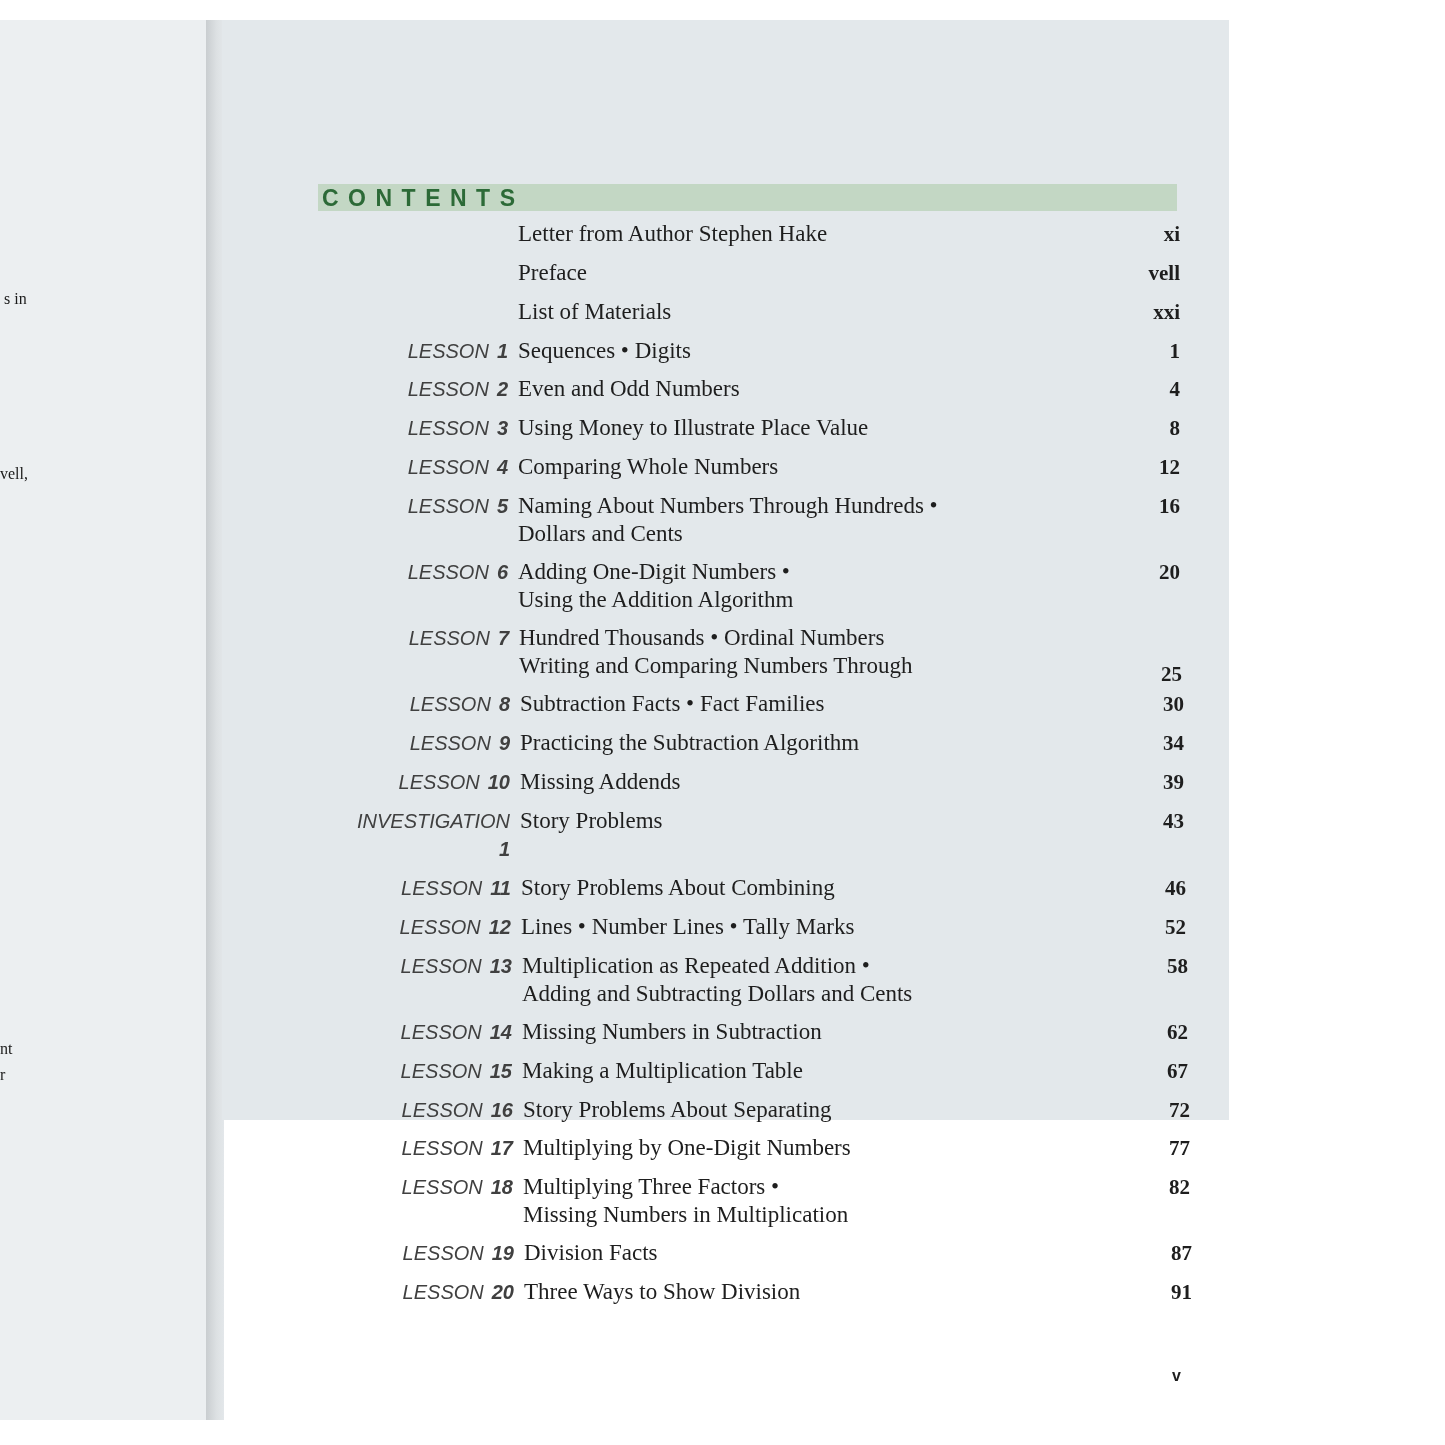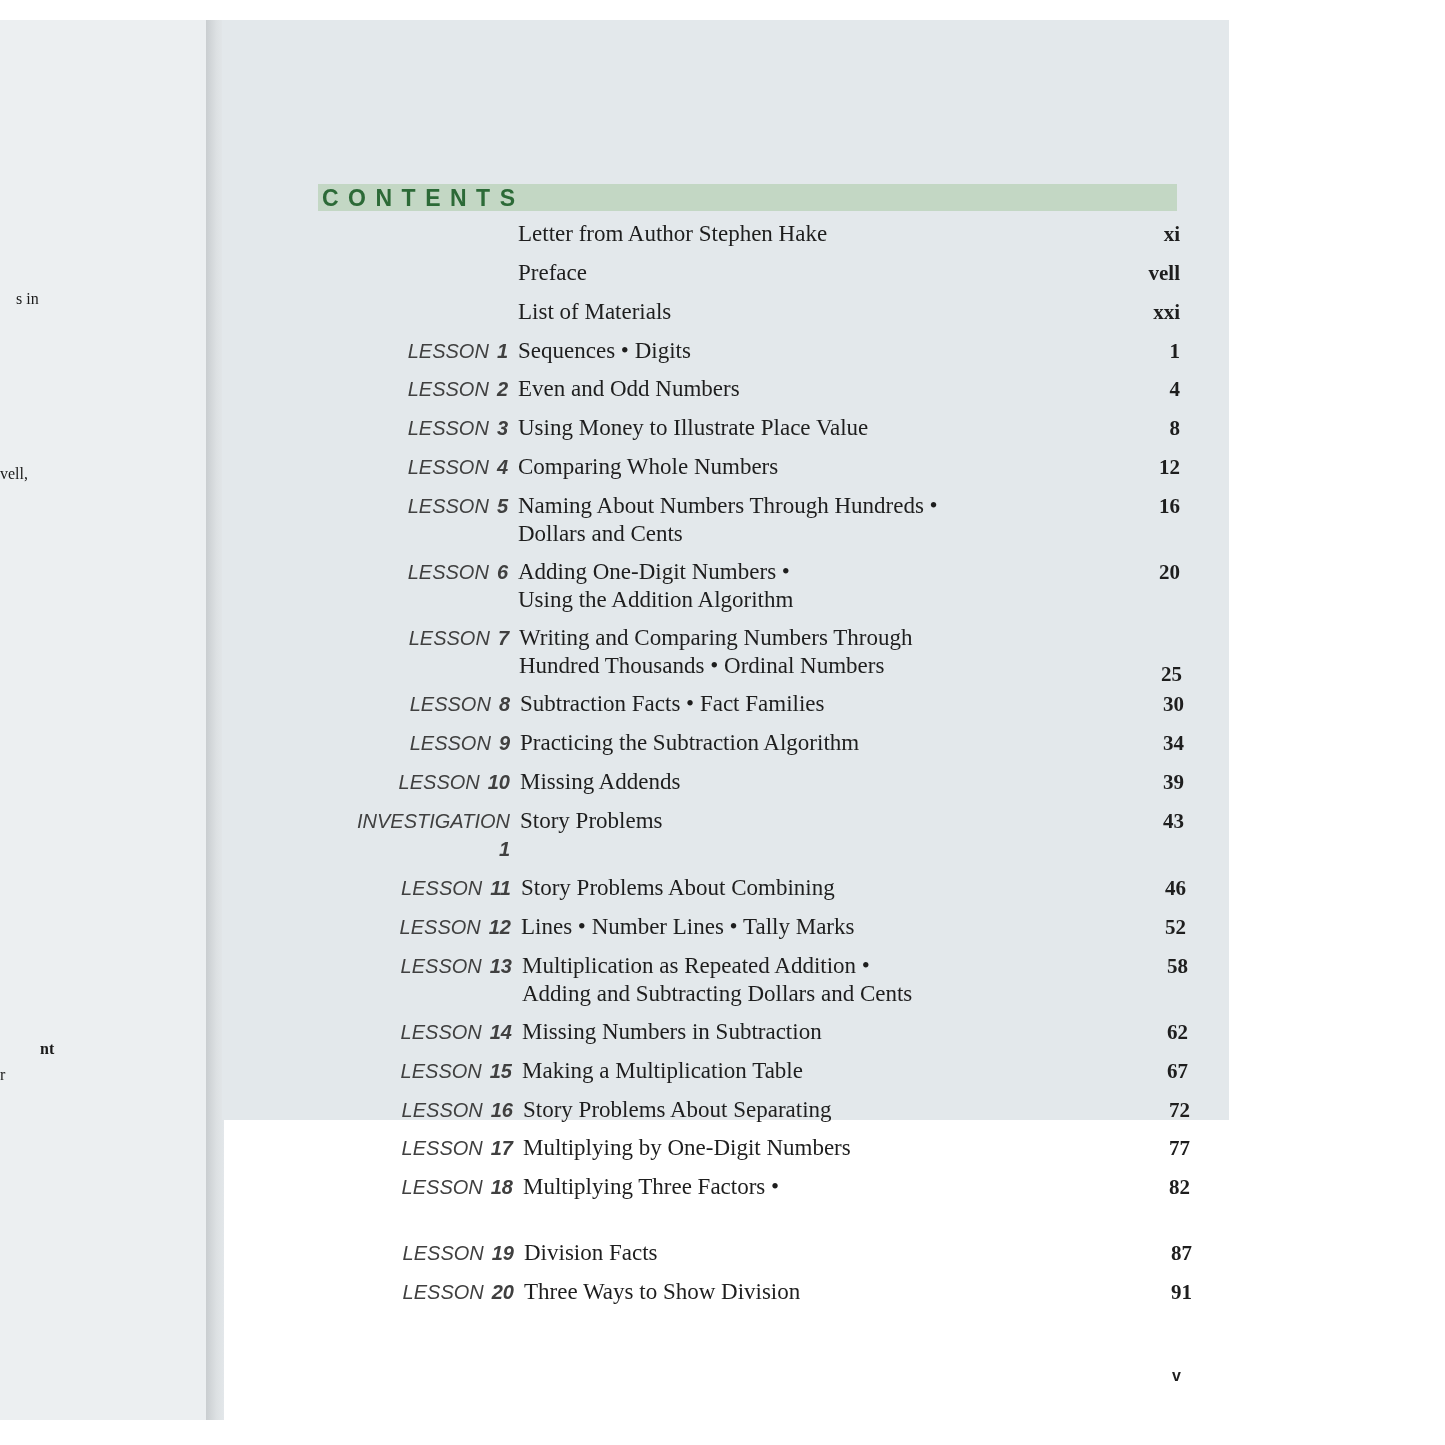--- a/index.html
+++ b/index.html
@@ -9,21 +9,21 @@
     font-family:"Liberation Serif", serif;
   }
   .left-page {
     position:absolute; left:0; top:20px; width:214px; height:1400px;
     background:#eceff1;
     border-right:1px solid #d0d4d6;
   }
   .left-page .frag {
     position:absolute; font-family:"Liberation Serif", serif; color:#1a1a1a; font-size:16px;
   }
-  .left-page .frag.bold { font-weight:bold;padding-left:40px; }
+  .left-page .frag.bold { font-weight:normal; }
   .gutter-shadow {
     position:absolute; left:206px; top:20px; width:18px; height:1400px;
     background:linear-gradient(to right, #c9cdd0, #dde1e3 60%, #e3e7ea);
   }
   .right-page {
     position:absolute; left:222px; top:20px; width:1007px; height:1100px;
     background:#e3e8eb;
   }
   .contents-bar {
     position:absolute; left:96px; top:164px; width:859px; height:27px;
@@ -55,21 +55,21 @@
   }
   .folio {
     position:absolute; left:950px; top:1347px;
     font-family:"Liberation Sans", sans-serif; font-weight:bold; font-size:16px; color:#1e1e1e;
   }
 </style>
 </head>
 <body>
 
 <div class="left-page">
-  <div class="frag" style="left:4px;top:270px;margin-left:12px;">s in</div>
+  <div class="frag" style="left:4px;top:270px;">s in</div>
   <div class="frag" style="left:0px;top:445px;">vell,</div>
   <div class="frag bold" style="left:0px;top:1020px;">nt</div>
   <div class="frag" style="left:0px;top:1046px;">r</div>
 </div>
 <div class="gutter-shadow"></div>
 
 <div class="right-page">
   <div class="contents-bar"></div>
   <div class="contents-title">CONTENTS</div>
 
@@ -132,22 +132,22 @@
         <div class="toc-label"><span>LESSON</span><span class="num">6</span></div>
         <div class="toc-title">
           <div>Adding One-Digit Numbers •</div>
           <div>Using the Addition Algorithm</div>
         </div>
         <div class="toc-page" style="right: -18px;">20</div>
       </div>
       <div class="toc-row" style="top: 604px; left: 101px;">
         <div class="toc-label"><span>LESSON</span><span class="num">7</span></div>
         <div class="toc-title">
+          <div>Hundred Thousands • Ordinal Numbers</div>
           <div>Writing and Comparing Numbers Through</div>
-          <div>Hundred Thousands • Ordinal Numbers</div>
         </div>
         <div class="toc-page" style="right: -19px; margin-top: 36px;">25</div>
       </div>
       <div class="toc-row" style="top: 670px; left: 102px;">
         <div class="toc-label"><span>LESSON</span><span class="num">8</span></div>
         <div class="toc-title">
           <div>Subtraction Facts • Fact Families</div>
         </div>
         <div class="toc-page" style="right: -20px;">30</div>
       </div>
@@ -219,20 +219,21 @@
         <div class="toc-label"><span>LESSON</span><span class="num">17</span></div>
         <div class="toc-title">
           <div>Multiplying by One-Digit Numbers</div>
         </div>
         <div class="toc-page" style="right: -23px;">77</div>
       </div>
       <div class="toc-row" style="top: 1153px; left: 105px;">
         <div class="toc-label"><span>LESSON</span><span class="num">18</span></div>
         <div class="toc-title">
           <div>Multiplying Three Factors •</div>
+          <div>Missing Numbers in Multiplication</div>
         </div>
         <div class="toc-page" style="right: -23px;">82</div>
       </div>
       <div class="toc-row" style="top: 1219px; left: 106px;">
         <div class="toc-label"><span>LESSON</span><span class="num">19</span></div>
         <div class="toc-title">
           <div>Division Facts</div>
         </div>
         <div class="toc-page" style="right: -24px;">87</div>
       </div>

